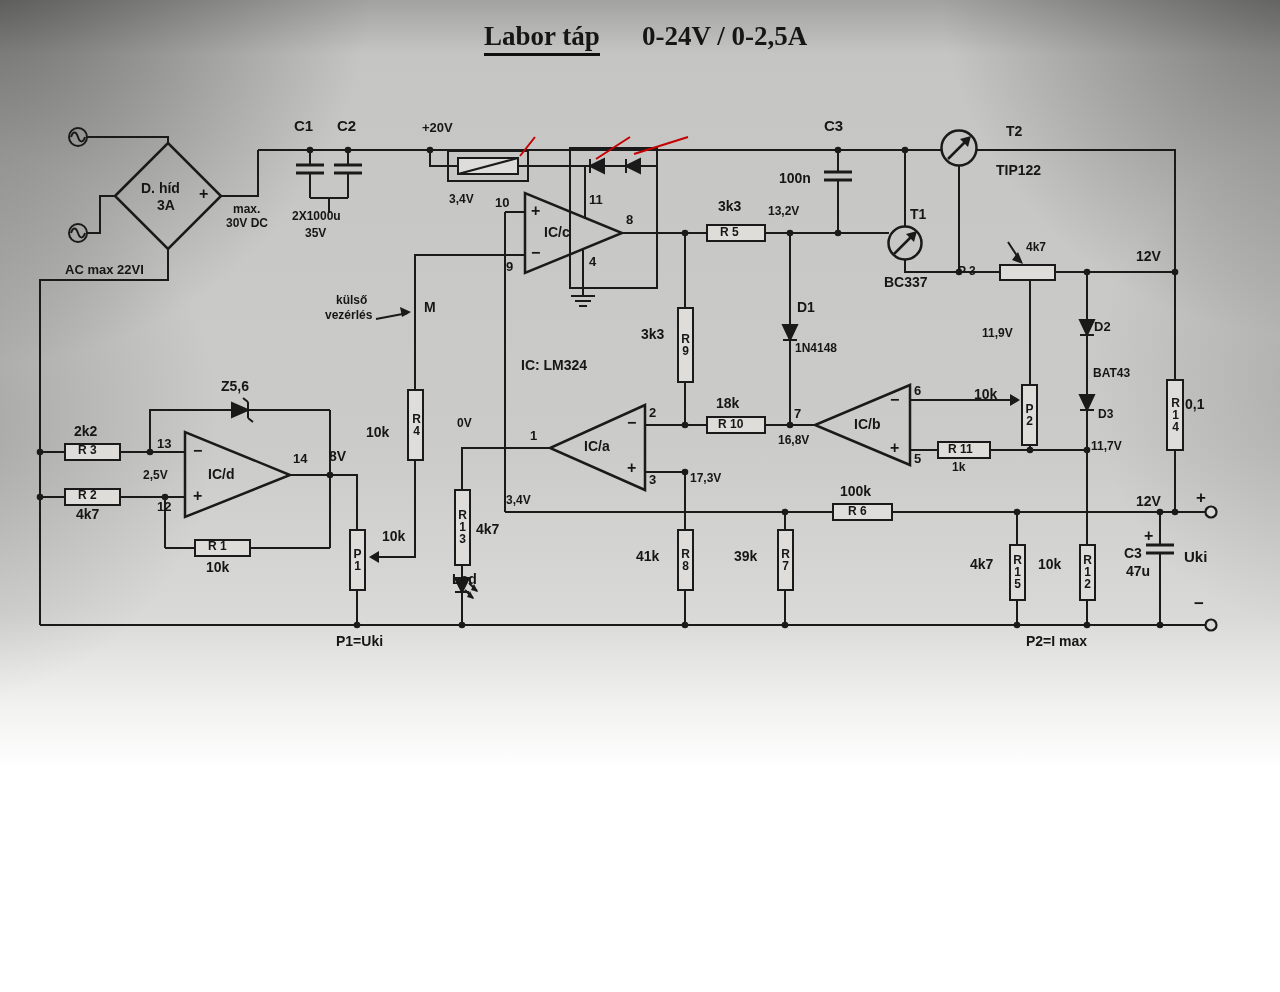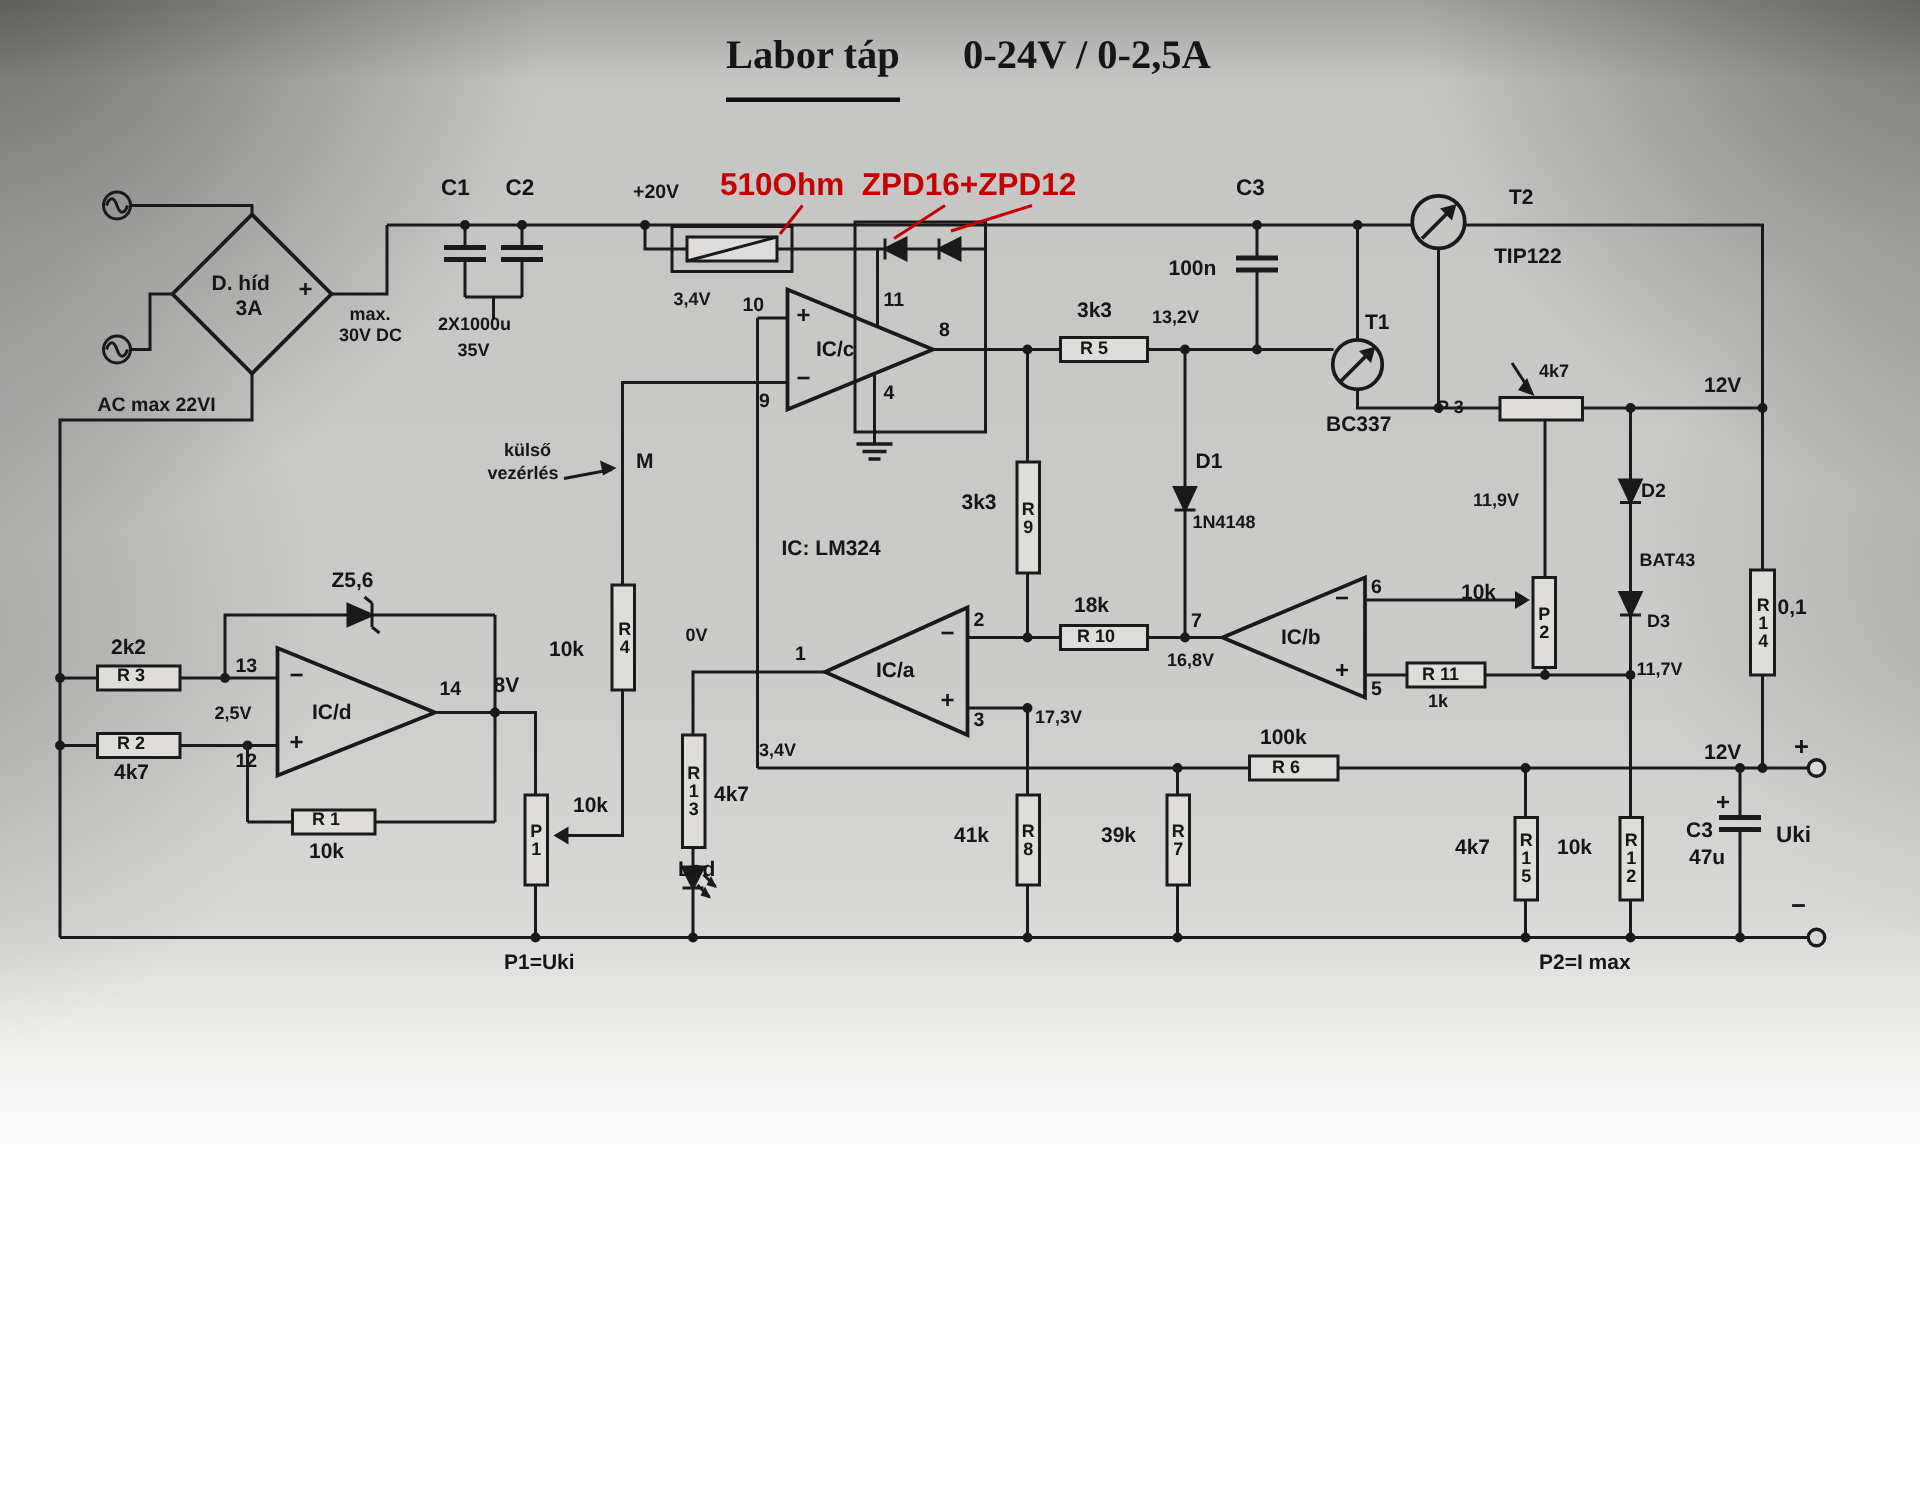--- a/index.html
+++ b/index.html
@@ -9,21 +9,21 @@
     background:
       radial-gradient(circle at -2% -4%, rgba(25,25,25,.55), rgba(25,25,25,0) 26%),
       radial-gradient(circle at 102% -4%, rgba(25,25,25,.50), rgba(25,25,25,0) 24%),
       radial-gradient(circle at -5% 55%, rgba(60,60,60,.28), rgba(60,60,60,0) 20%),
       radial-gradient(circle at 105% 50%, rgba(60,60,60,.22), rgba(60,60,60,0) 18%),
       linear-gradient(to bottom,#a2a2a0 0%,#c5c5c3 7%,#cbcbc9 58%,#d9d9d7 80%,#f2f2f1 92%,#ffffff 100%);}
   svg.circ{position:absolute;left:0;top:0;}
   .lbl{position:absolute;font-weight:bold;font-size:13px;color:#161616;white-space:pre;line-height:1.1;}
   .s12{font-size:12px}.s14{font-size:14px}.s15{font-size:15px}.s16{font-size:16px}.s17{font-size:17px}
   .vtext{width:13px;word-break:break-all;white-space:normal;line-height:1.02;text-align:center;font-size:12px;}
-  .title1{font-family:"Liberation Serif",serif;font-size:27px;border-bottom:3px solid #101010;padding-bottom:13px;}
+  .title1{font-family:"Liberation Serif",serif;font-size:27px;border-bottom:3px solid #101010;padding-bottom:1px;}
   .title2{font-family:"Liberation Serif",serif;font-size:27px;}
   .red{font-size:21px;color:#c40000;}
   .footer{font-family:"Liberation Serif",serif;font-weight:400;font-size:22px;color:#1d1d1d;}
 </style>
 </head>
 <body>
 
 <div class="page">
   <div class="scan"></div>
 
@@ -178,21 +178,20 @@
         <circle cx="1160" cy="625" r="3.3"></circle>
     </g>
 
     <g stroke="#c40000" stroke-width="2" fill="none">
       <path d="M535,137 L520,156 M630,137 L596,159 M688,137 L634,154"></path>
     </g>
   </svg>
 
   <span class="lbl title1" style="left:484px;top:22px">Labor táp</span>
   <span class="lbl title2" style="left:642px;top:22px">0-24V / 0-2,5A</span>
-  <span class="lbl red" style="left:480px;top:112px">510Ohm  ZPD16+ZPD12</span>
 
   <span class="lbl" style="left:65px;top:263px">AC max 22VI</span>
   <span class="lbl s14" style="left:141px;top:181px">D. híd</span>
   <span class="lbl s14" style="left:157px;top:198px">3A</span>
   <span class="lbl s16" style="left:199px;top:185px">+</span>
   <span class="lbl s12" style="left:233px;top:203px">max.</span>
   <span class="lbl s12" style="left:226px;top:217px">30V DC</span>
 
   <span class="lbl s15" style="left:294px;top:118px">C1</span>
   <span class="lbl s15" style="left:337px;top:118px">C2</span>

